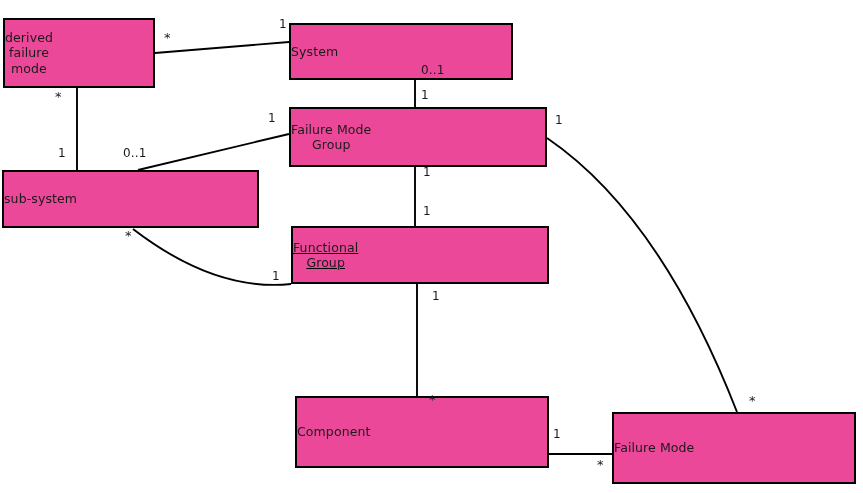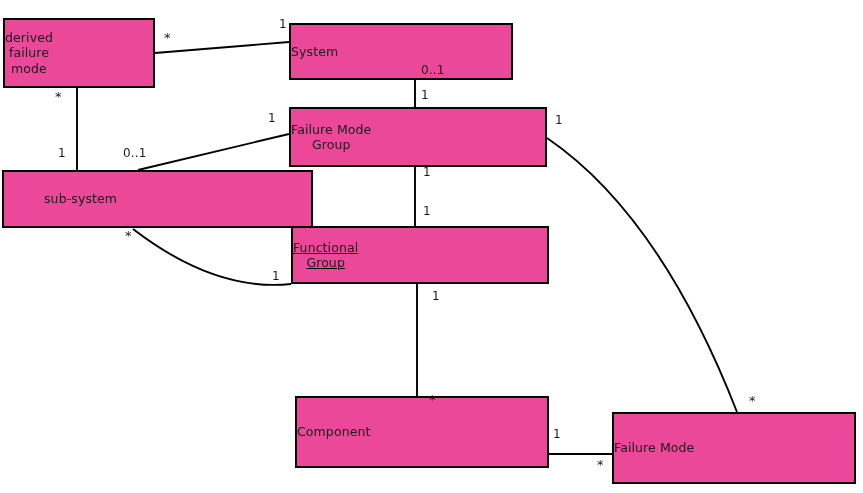--- a/index.html
+++ b/index.html
@@ -79,21 +79,21 @@
 failure
 mode</div>
       </div>
       <div class="uml-class" style="left: 289px; top: 3px; width: 224px; height: 57px; margin-top: 20px;">
         <div class="uml-class-name">System</div>
       </div>
       <div class="uml-class" style="left: 289px; top: 107px; width: 258px; height: 60px;">
         <div class="uml-class-name">Failure Mode
 Group</div>
       </div>
-      <div class="uml-class" style="left: 2px; top: 170px; width: 311px; height: 58px; padding-left: 40px;">
+      <div class="uml-class" style="left: 2px; top: 170px; width: 257px; height: 58px;">
         <div class="uml-class-name">sub-system</div>
       </div>
       <div class="uml-class" style="left: 291px; top: 226px; width: 258px; height: 58px; text-decoration: underline;">
         <div class="uml-class-name">Functional
 Group</div>
       </div>
       <div class="uml-class" style="left: 295px; top: 396px; width: 254px; height: 72px;">
         <div class="uml-class-name">Component</div>
       </div>
       <div class="uml-class" style="left: 612px; top: 412px; width: 244px; height: 72px;">

